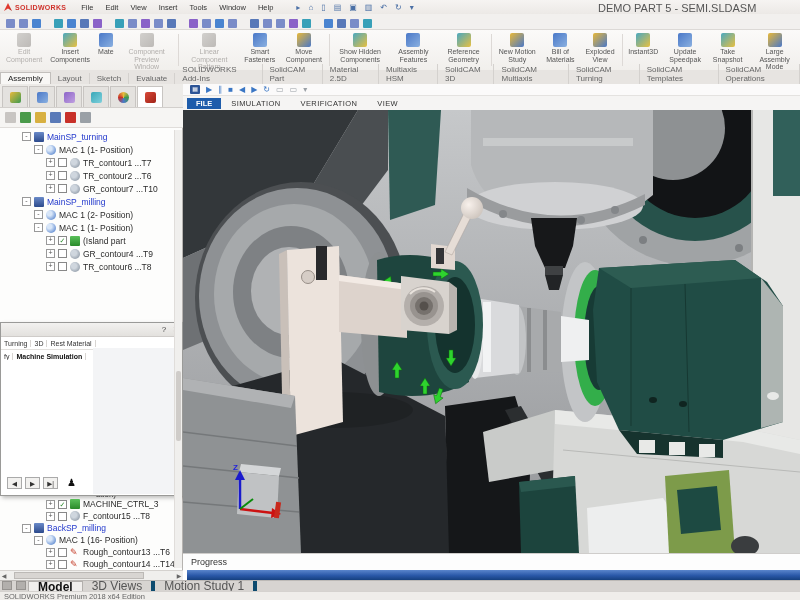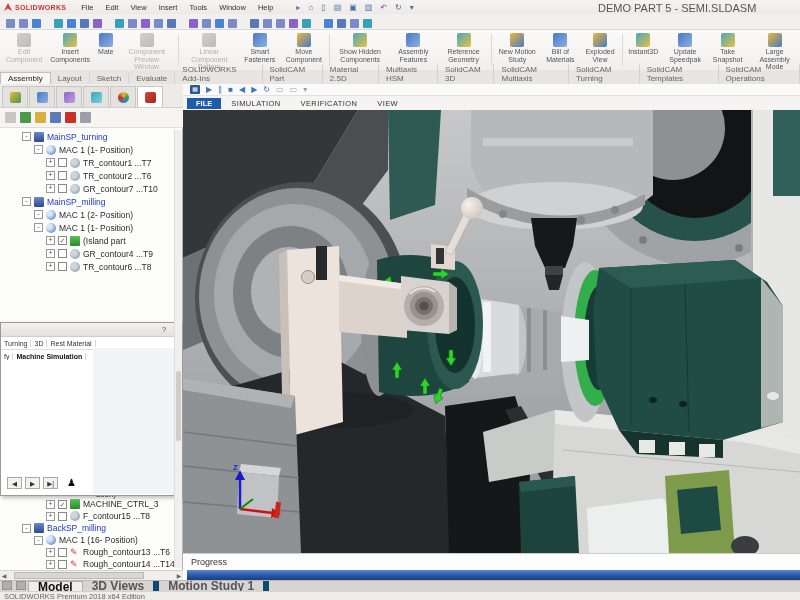--- a/index.html
+++ b/index.html
@@ -105,21 +105,21 @@
   .simtab{color:#333;margin:0 10px;letter-spacing:.4px;cursor:pointer;}
   .scene{position:absolute;left:0;top:26px;width:617px;height:443px;overflow:hidden;cursor:crosshair;}
   .scene svg{display:block;}
   .progressrow{position:absolute;left:0;top:469px;width:617px;height:17px;background:#fdfdfd;border-top:1px solid #cfcdcb;box-sizing:border-box;font-size:9px;color:#333;display:flex;align-items:center;padding-left:8px;}
   .progressbar{position:absolute;left:4px;top:486px;width:613px;height:10px;background:#e8e6e4;}
   .progressbar .fill{height:100%;width:100%;background:linear-gradient(#5a85cc,#2a58a8 55%,#16407f);}
 
   
   .bottombar{position:absolute;left:0;top:580px;width:800px;height:11px;background:#d7d4d1;border-top:1px solid #bcb9b6;display:flex;align-items:flex-start;font-size:12px;}
   .bb-ic{width:8px;height:7px;background:#b2afac;border:1px solid #969390;margin:0 2px;}
-  .btab{padding:0 9px;color:#555;height:11px;line-height:11px;border-right:6px solid #0c4a6e;cursor:pointer;font-weight:bold;}
+  .btab{padding:0 9px;color:#555;height:11px;line-height:11px;border-right:4px solid #0c4a6e;cursor:pointer;}
   .btab.active{background:#f0eeec;color:#111;font-weight:bold;border:1px solid #b2afac;border-bottom:none;}
   .statusbar{position:absolute;left:0;top:591px;width:800px;height:9px;background:#efedea;border-top:1px solid #d5d2cf;font-size:7.5px;color:#666;line-height:9px;padding-left:4px;box-sizing:border-box;}
 </style>
 </head>
 <body>
 
 <div id="app">
 
   <div class="titlebar">
     <span class="sw-logo">

